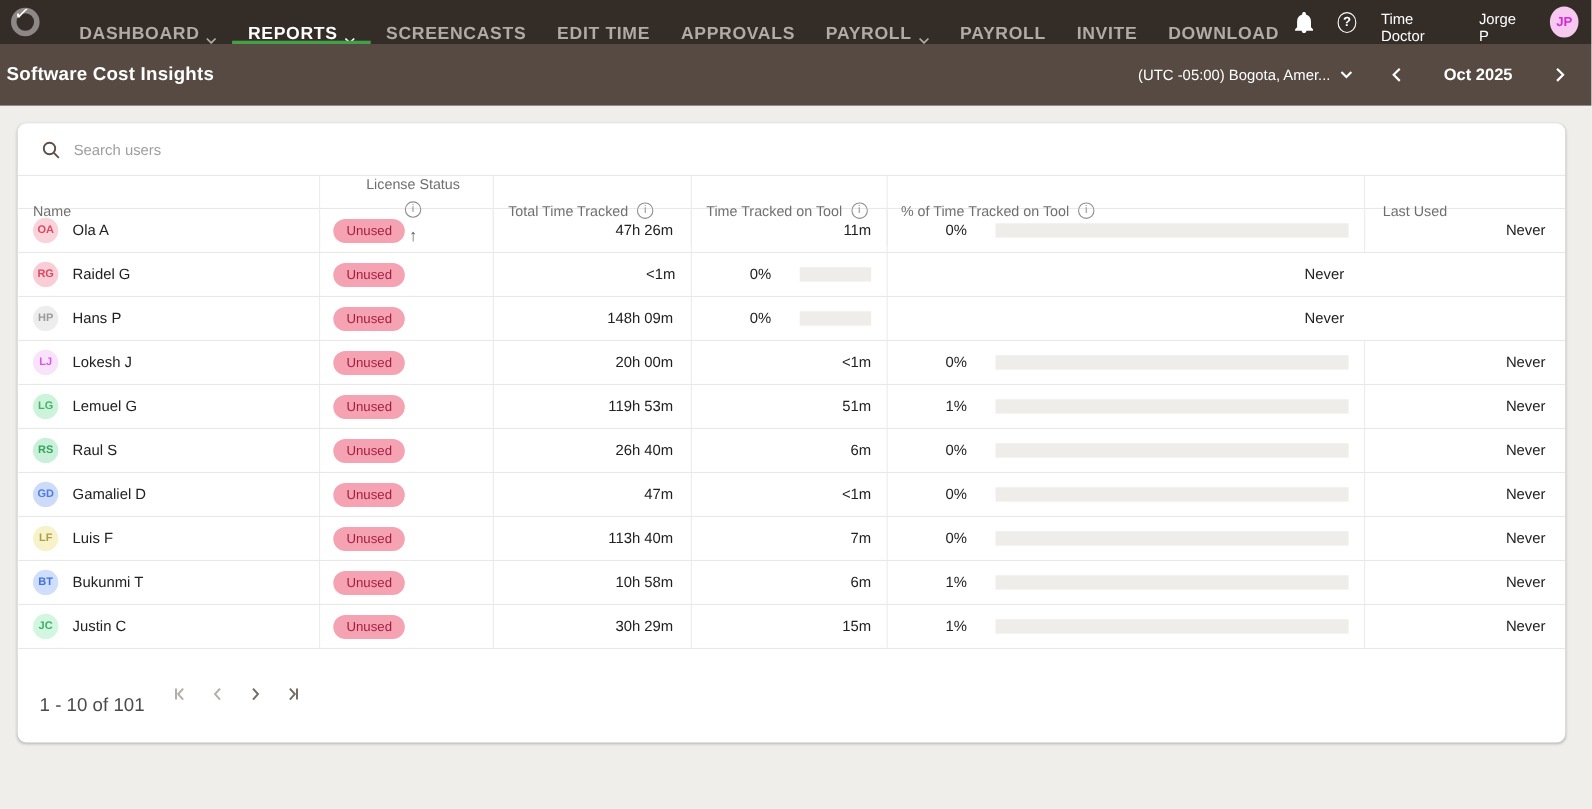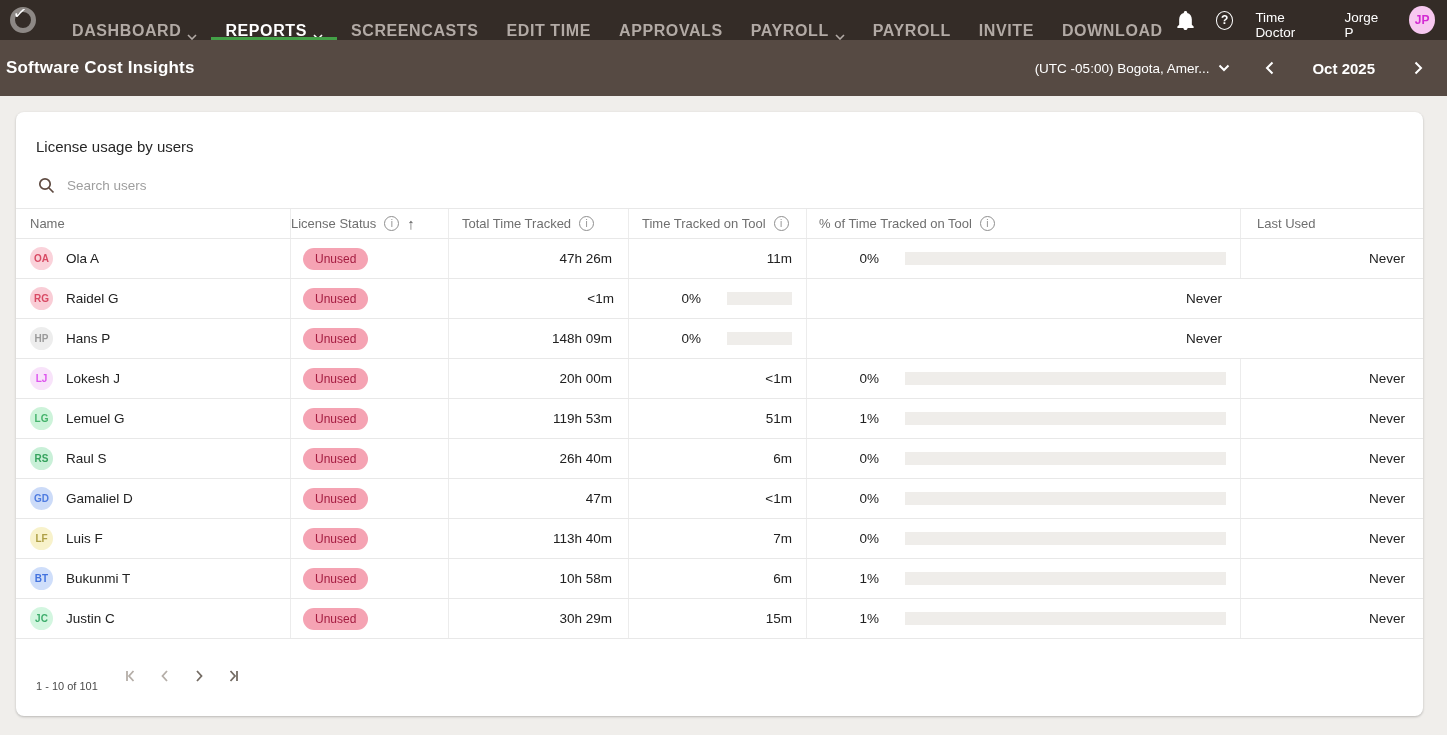--- a/index.html
+++ b/index.html
@@ -38,21 +38,21 @@
   .search-row svg { flex:none; }
   .search-input { border:none; outline:none; font-size:13.5px; width:420px; color:#333; font-family:inherit; }
   .search-input::placeholder { color:#9e9e9e; }
 
   
   .table-header, .table-row { display:grid; grid-template-columns:274px 158px 180px 178px 434px 1fr; }
   .th, .td { display:flex; align-items:center; height:100%; }
   .table-header { height:31px; border-top:1px solid #e8e8e8; border-bottom:1px solid #e8e8e8; color:#6f6f6f; font-size:13px; }
   .table-header > div + div, .table-row > div + div { border-left:1px solid #ececec; }
   .th:nth-child(1){ padding-left:14px; }
-  .th:nth-child(2){ padding-left:0; gap:8px; }
+  .th:nth-child(2){ padding-left:12px; gap:8px;flex-direction:column; }
   .th:nth-child(3){ padding-left:13px; gap:8px; }
   .th:nth-child(4){ padding-left:13px; gap:8px; }
   .th:nth-child(5){ padding-left:12px; gap:8px; }
   .th:nth-child(6){ padding-left:16px; }
   .info-icon { width:15px; height:15px; border:1px solid #8f8f8f; border-radius:50%; color:#8f8f8f; font-size:10px; display:inline-flex; align-items:center; justify-content:center; flex:none; cursor:pointer; }
   .sort-arrow { color:#616161; font-size:15px; cursor:pointer; }
   .table-row { height:40px; border-bottom:1px solid #e8e8e8; font-size:13.5px; color:#212121; }
   .td-name { padding-left:14px; gap:13px; }
   .avatar { width:23px; height:23px; border-radius:50%; font-size:10px; font-weight:700; display:flex; align-items:center; justify-content:center; flex:none; }
   .td-status { padding-left:12px; }
@@ -61,21 +61,21 @@
   .td-total { padding-right:16px; }
   .td-tool { padding-right:14px; }
   .td-pct { }
   .pct-label { width:72px; text-align:right; flex:none; }
   .usage-bar { flex:1; height:13px; background:#efedea; margin:0 14px 0 26px; overflow:hidden; }
   .usage-bar-fill { height:100%; background:#40c45c; }
   .td-last { justify-content:flex-end; padding-right:18px; }
 
   
   .pagination { display:flex; align-items:center; padding:20px 20px 24px 20px; }
-  .range-label { font-size:11px; color:#4a4a4a; margin-right:16px;margin-top:21px; }
+  .range-label { font-size:17px; color:#4a4a4a; margin-right:16px;margin-top:21px; }
   .pg-btn { width:34px; height:26px; display:flex; align-items:center; justify-content:center; cursor:pointer; }
   .pg-btn svg { stroke:#746c64; fill:none; stroke-width:1.8; }
   .pg-btn.disabled svg { stroke:#b5aea8; }
 </style>
 </head>
 <body>
 
 <div class="app">
 
   <div class="topnav">
@@ -151,21 +151,20 @@
       <span class="nav-arrow">
         <svg width="9" height="14" viewBox="0 0 9 14">
             <path d="M1.5 1.5L7 7l-5.5 5.5" fill="none" stroke="#fff" stroke-width="2"></path>
           </svg>
       </span>
     </div>
   </div>
 
   <div class="page-body">
     <div class="card">
-      <div class="card-title">License usage by users</div>
 
       <div class="search-row">
         <svg width="17" height="17" viewBox="0 0 17 17">
             <circle cx="7" cy="7" r="5.2" fill="none" stroke="#5f4b42" stroke-width="1.7"></circle>
             <line x1="11" y1="11" x2="15.5" y2="15.5" stroke="#5f4b42" stroke-width="1.7"></line>
           </svg>
         <input class="search-input" type="text" placeholder="Search users" style="">
       </div>
 
       <div class="table-header">

